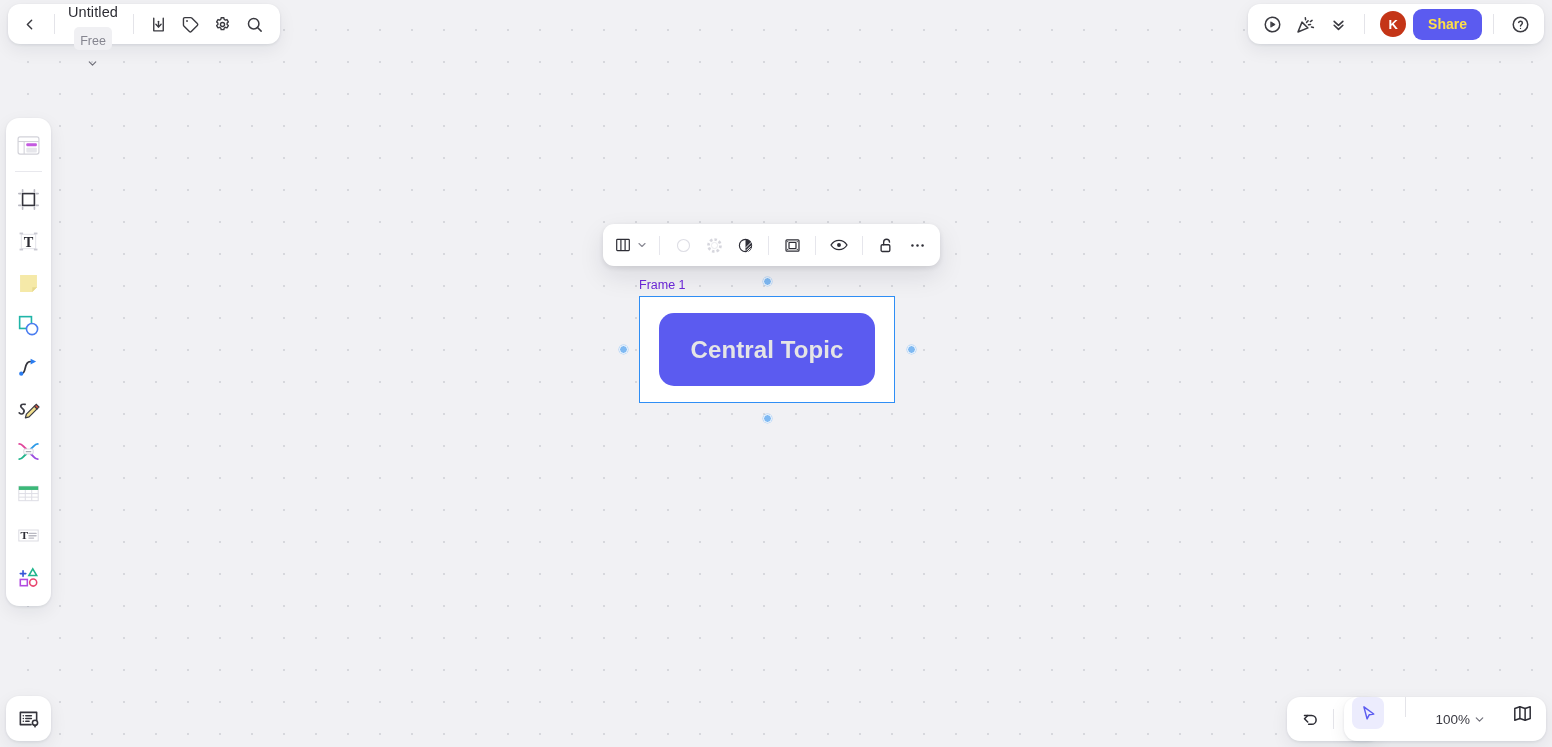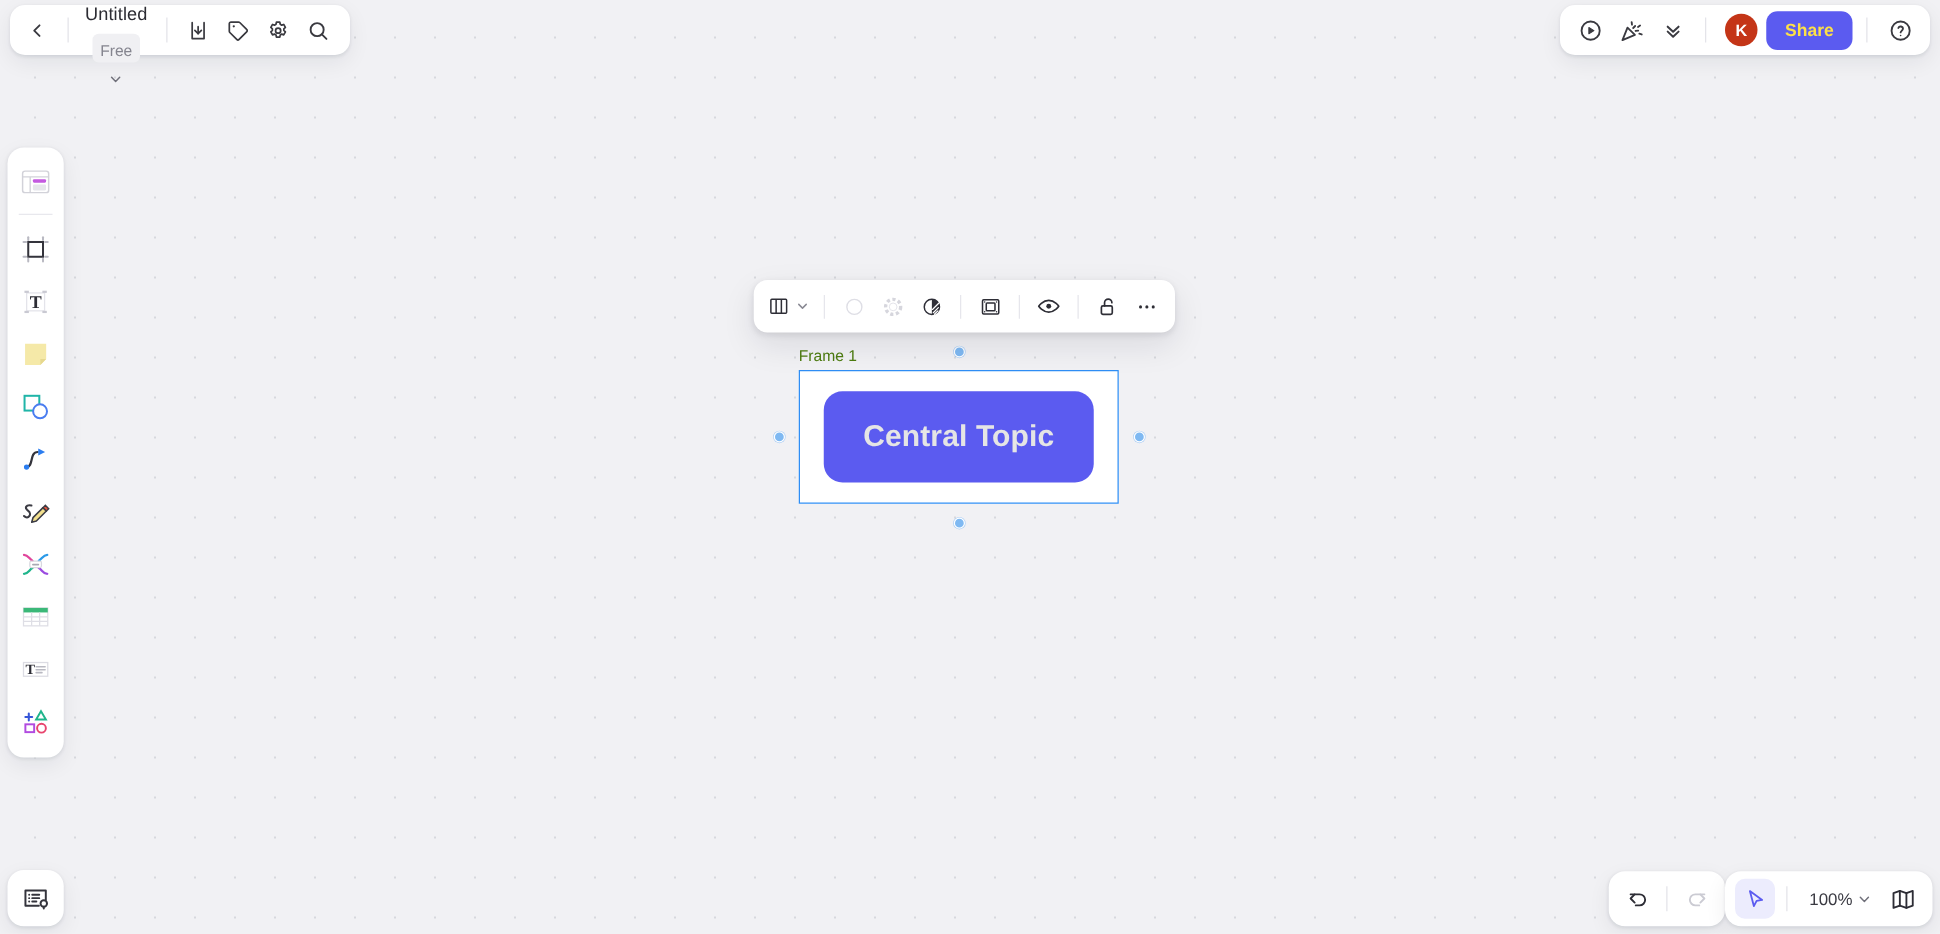--- a/index.html
+++ b/index.html
@@ -145,22 +145,22 @@
     right: 172px; bottom: 6px;
     height: 44px;
     display: flex; align-items: center;
     padding: 0 7px; gap: 2px;
     border-radius: 13px;
   }
   #view-bar {
     position: absolute;
     right: 6px; bottom: 6px;
     height: 44px;
-    display: flex; align-items: center;
-    padding: 0 8px; gap: 4px;
+    display: flex; 
+    padding: 0 8px; gap: 16px;
     border-radius: 13px;
   }
   .hb-btn {
     width: 32px; height: 32px;
     border-radius: 8px;
     display: flex; align-items: center; justify-content: center;
     cursor: pointer;
   }
   .hb-btn.disabled { cursor: default; }
   #cursor-tool {
@@ -196,21 +196,21 @@
     padding: 0 3px;
     color: #2e2e36;
   }
   .ct-sep { width: 1px; height: 19px; background: #e6e6ec; margin: 0 7px; }
 
   
   #frame-label {
     position: absolute;
     left: 639px; top: 278px;
     font-size: 12.5px;
-    color: #4d7c0f;
+    color: #6d28d9;
     cursor: pointer;
     user-select: none;
     text-align: right;
   }
   #frame-1 {
     position: absolute;
     left: 639px; top: 296px;
     width: 256px; height: 107px;
     background: #ffffff;
     border: 1.6px solid #2f8ef5;

